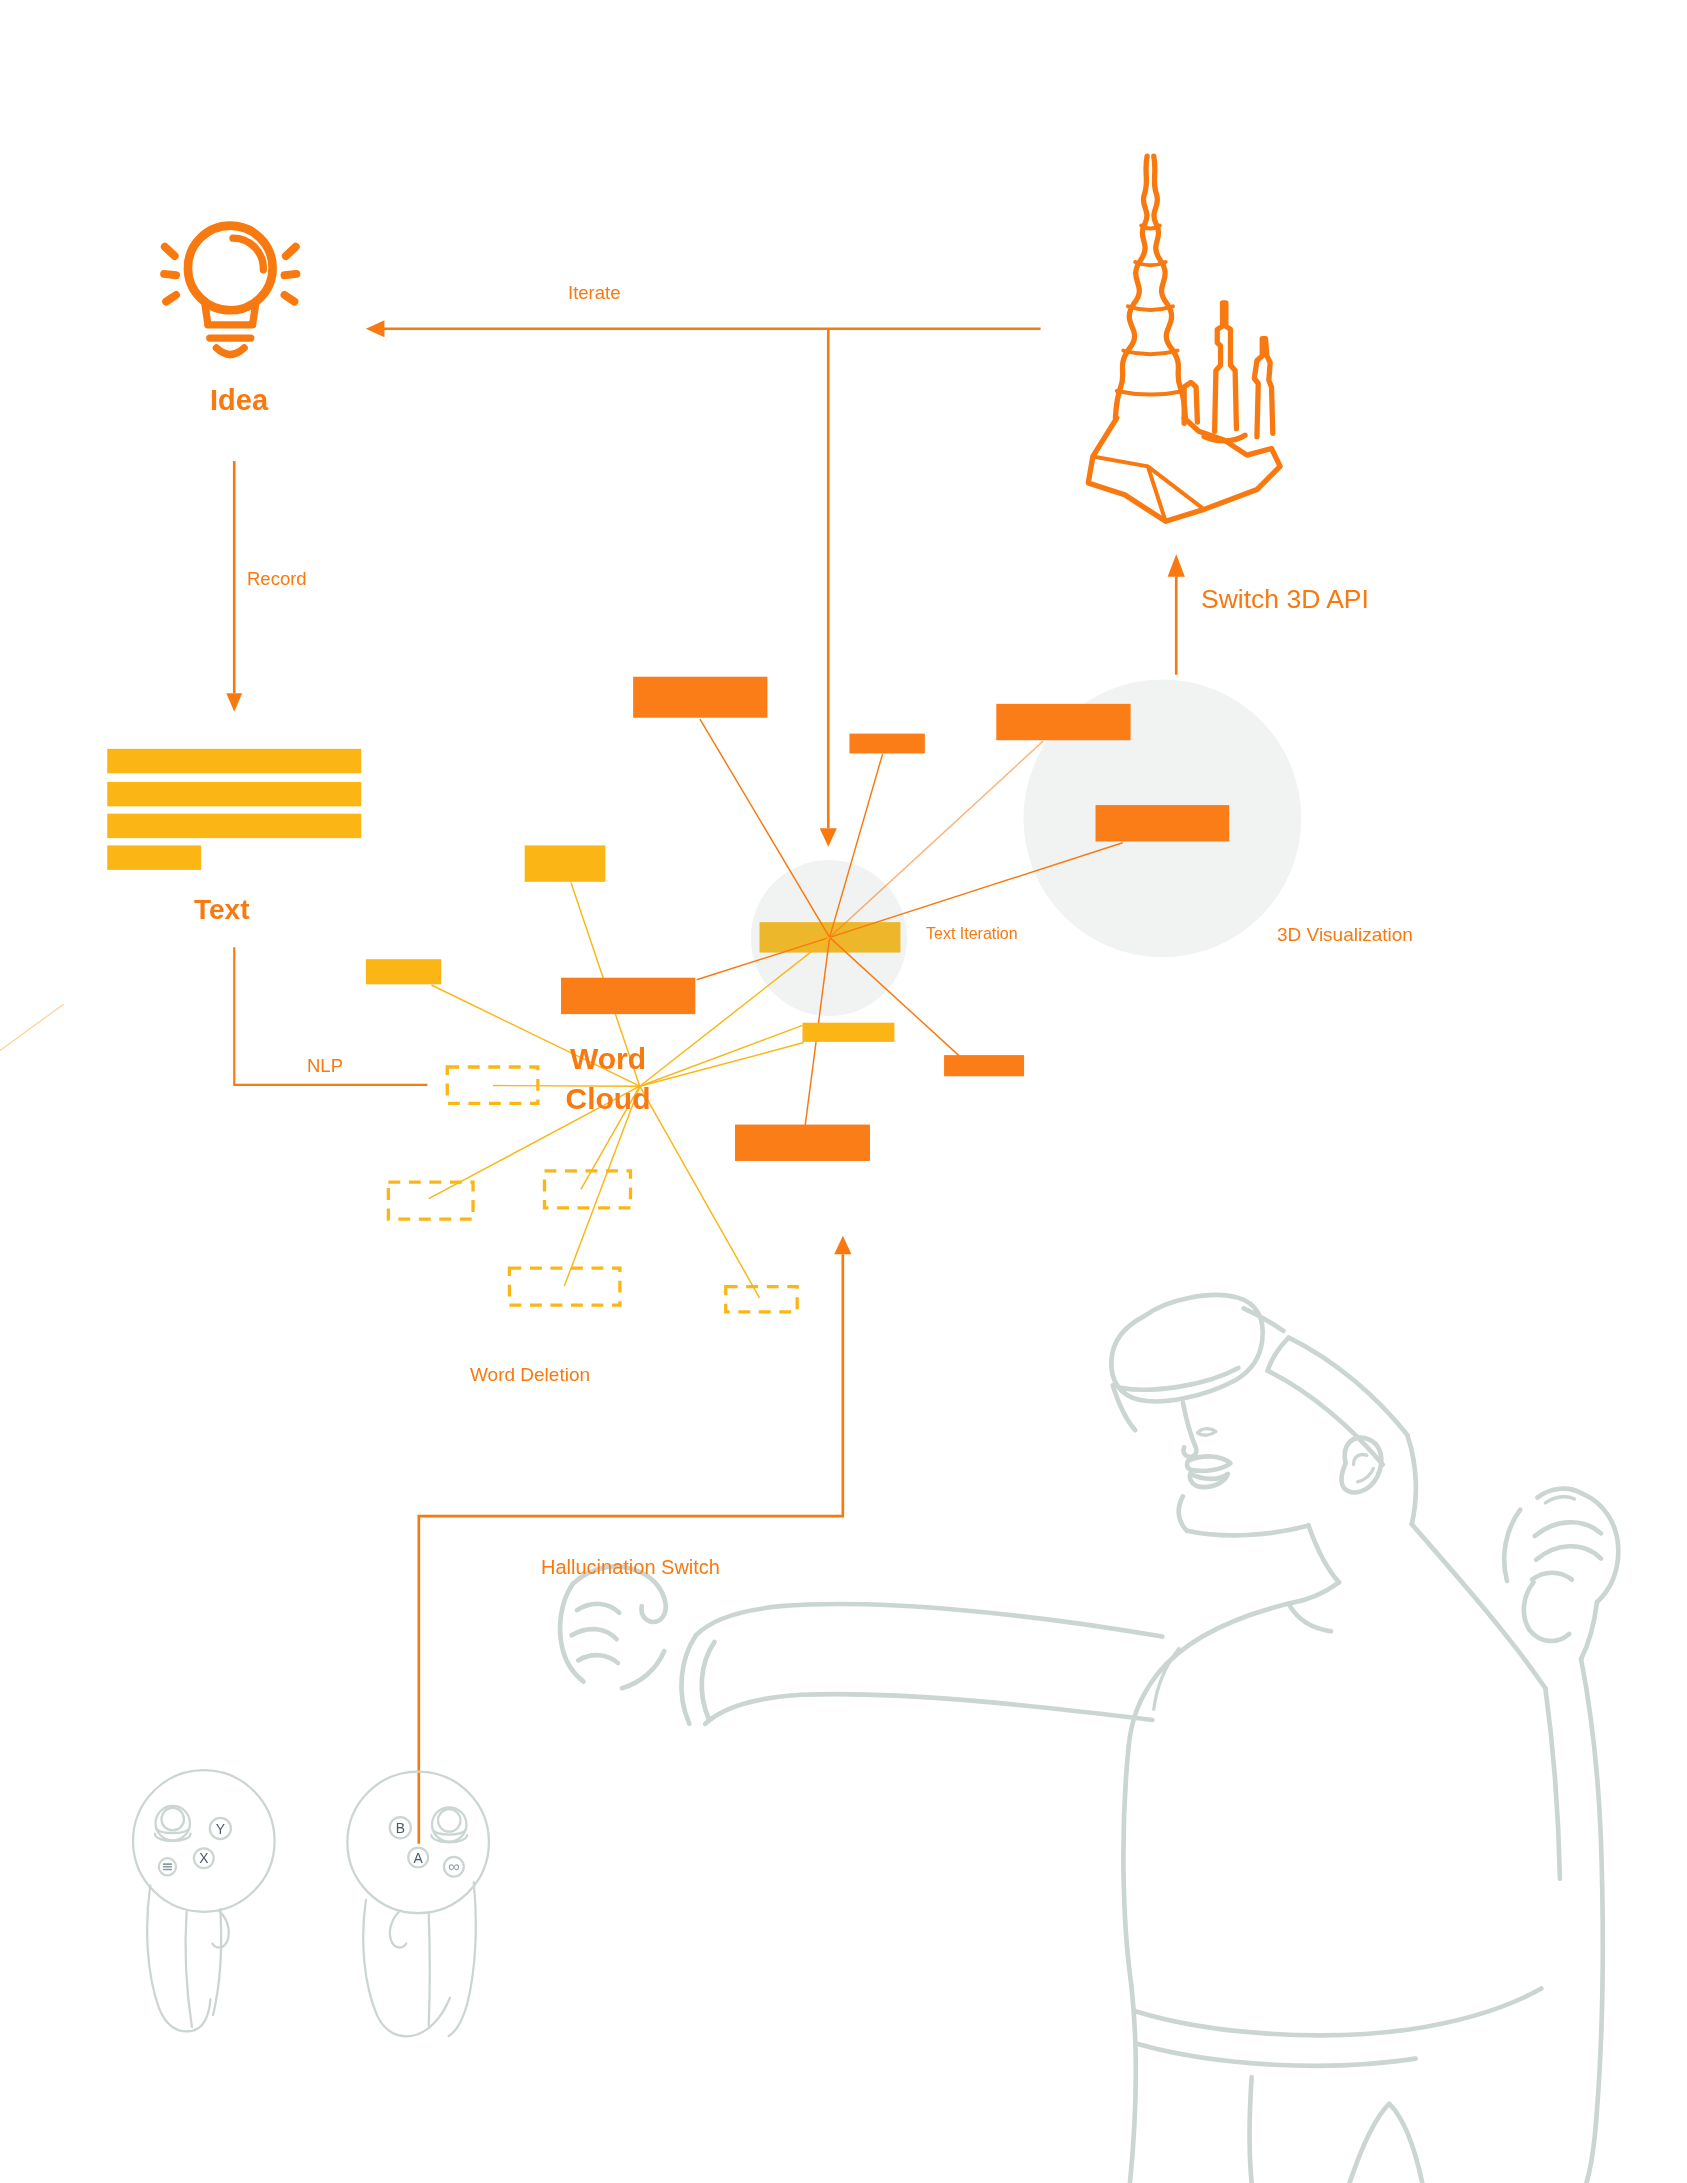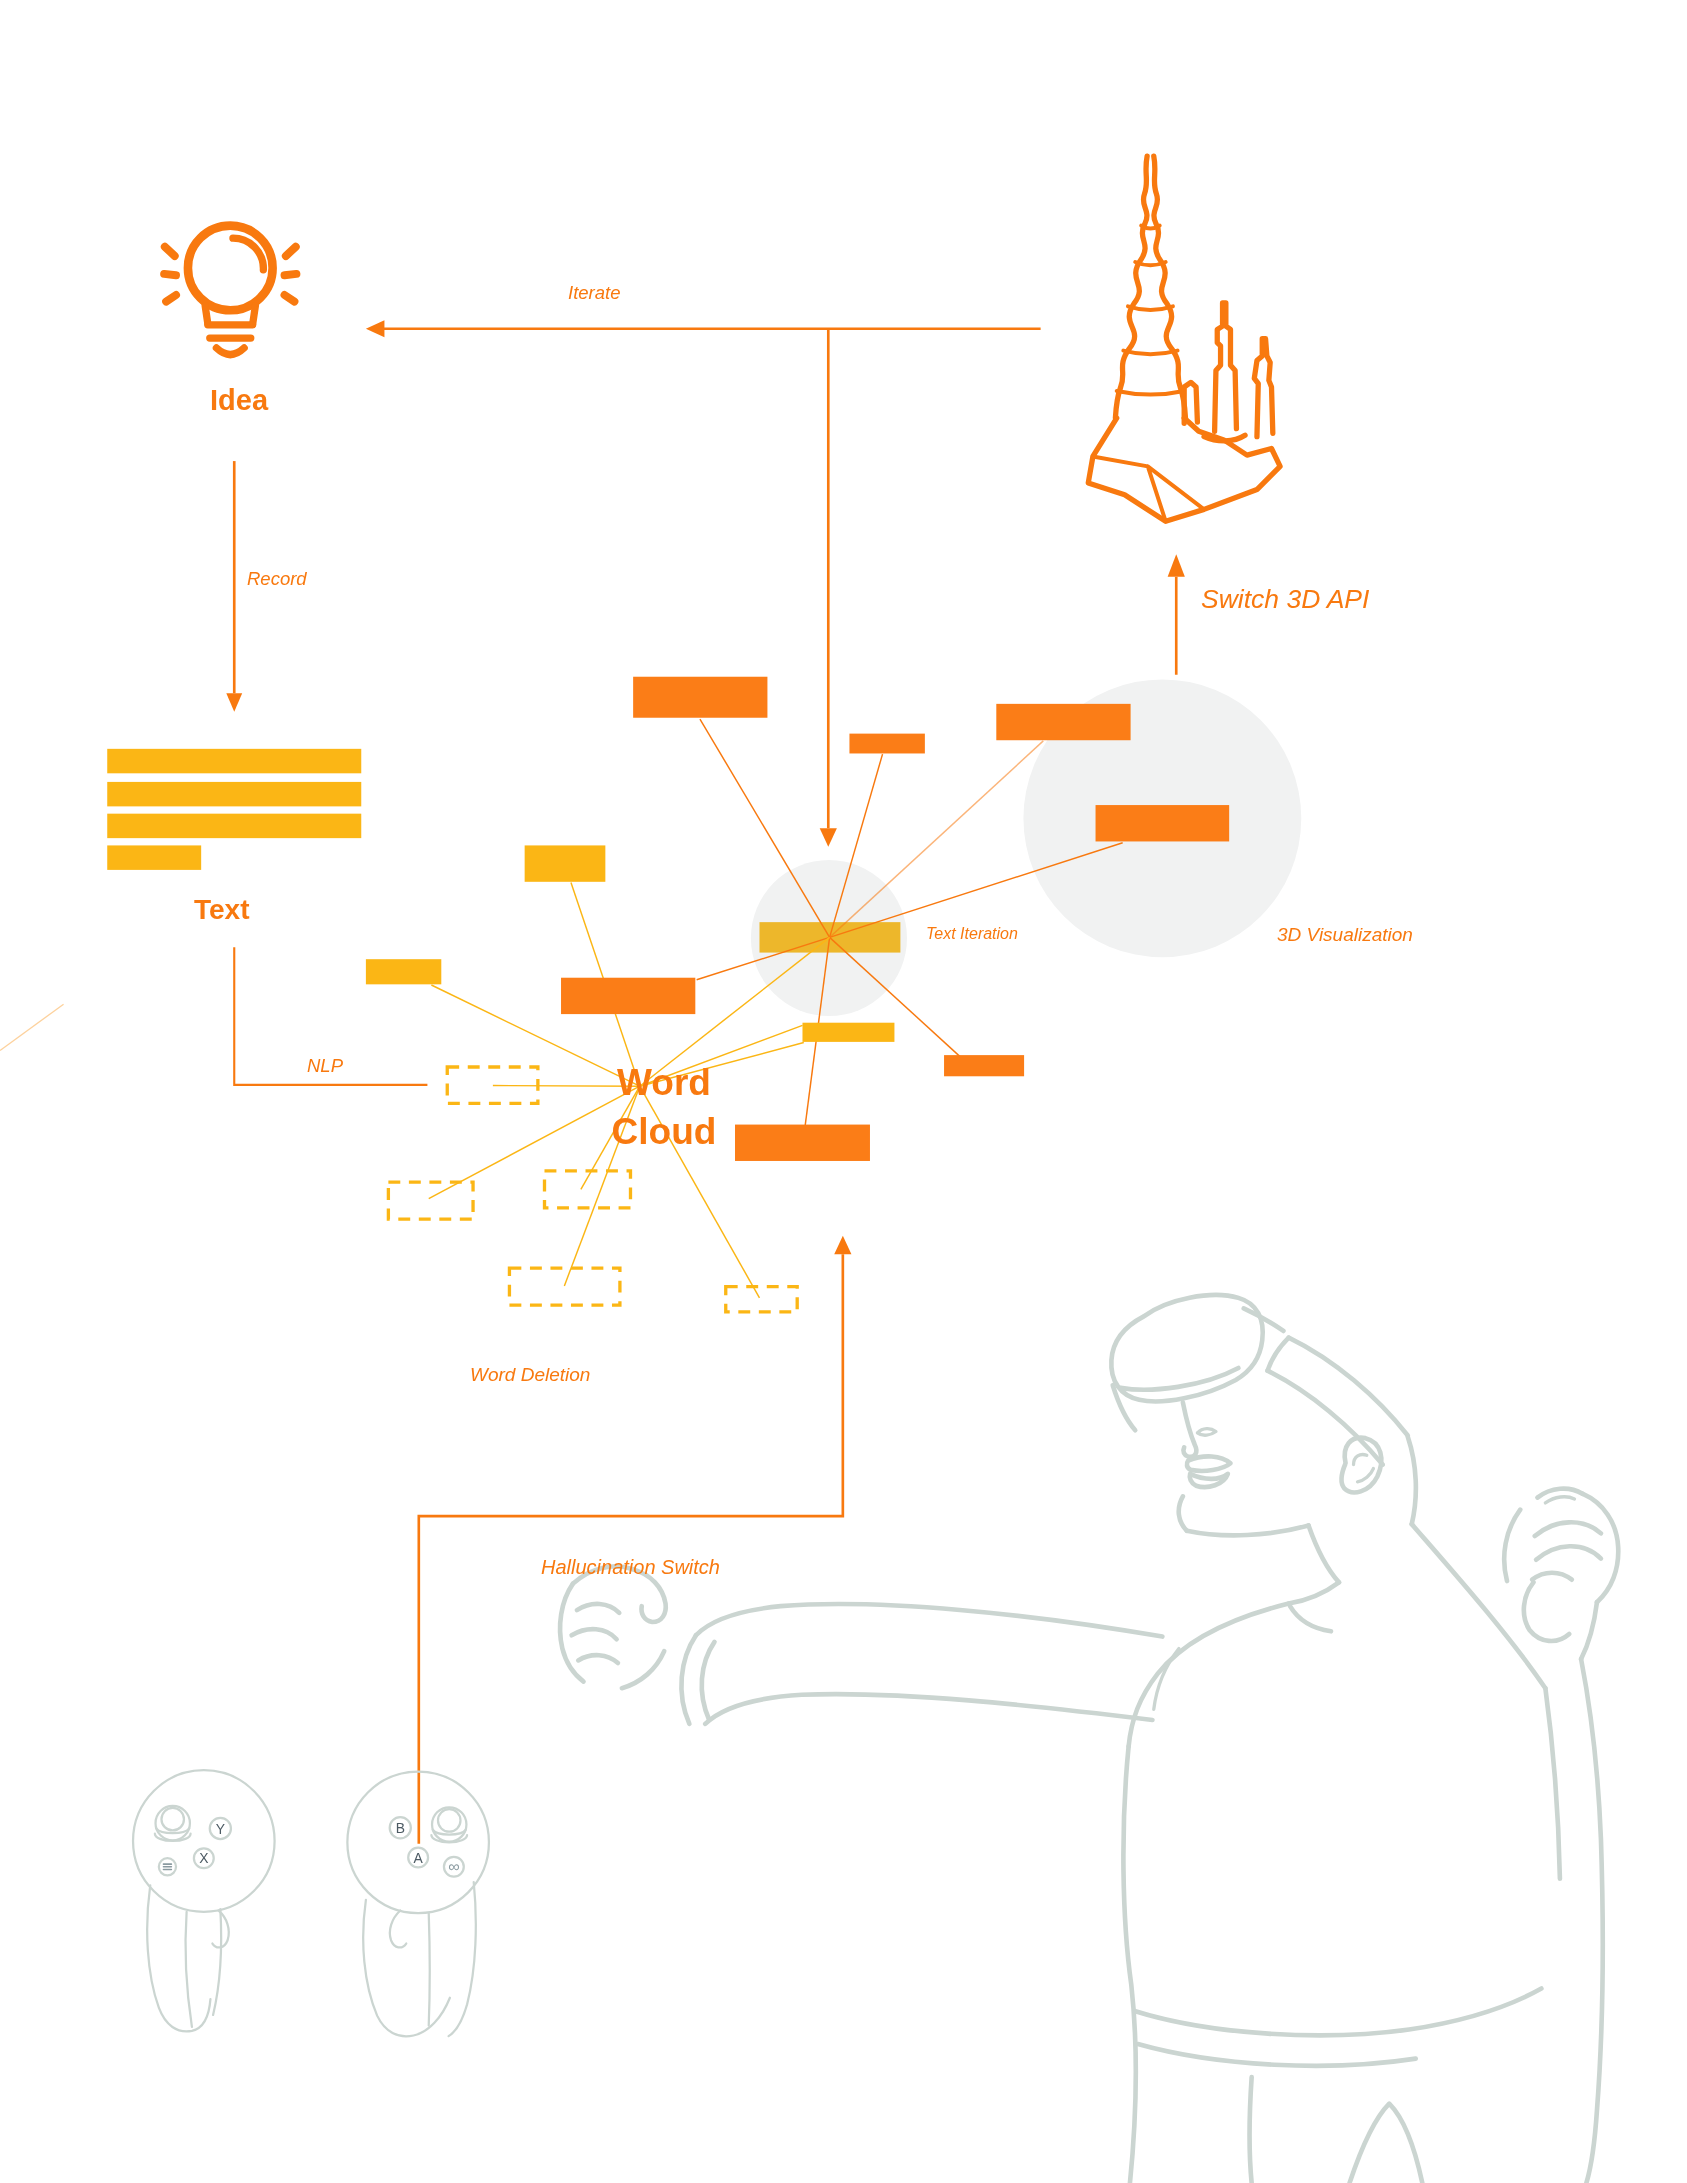--- a/index.html
+++ b/index.html
@@ -1,28 +1,28 @@
 <!DOCTYPE html>
 <html style="font-size:10.6px"><head>
 <meta charset="utf-8">
 <style>
   html,body{margin:0;padding:0;background:#ffffff;}
   #canvas{position:relative;width:1687px;height:2183px;background:#ffffff;overflow:hidden;
           font-family:"Liberation Sans",sans-serif;}
   #canvas svg{position:absolute;left:0;top:0;z-index:1;}
   .lbl{position:absolute;z-index:2;color:#F8790F;white-space:pre;}
-  .it{font-style:italic;}
+  .it{}
   #lbl-idea{left:196px;top:384px;width:86px;font-size:29px;font-weight:bold;text-align:center;}
   #lbl-record{left:247px;top:568px;font-size:18.5px;}
   #lbl-text{left:194px;top:894px;width:79px;font-size:28px;font-weight:bold;text-align:left;}
   #lbl-iterate{left:568px;top:282px;font-size:18.5px;}
   #lbl-tripo{left:1201px;top:584px;font-size:26.5px;}
   #lbl-nlp{left:307px;top:1055px;font-size:18.5px;}
-  #lbl-wordcloud{left:591px;top:1039px;width:146px;font-size:37px;font-weight:bold;
-                 text-align:center;line-height:1.32;white-space:pre-line;margin-top:20px;}
+  #lbl-wordcloud{left:535px;top:1039px;width:146px;font-size:30px;font-weight:bold;
+                 text-align:center;line-height:1.32;white-space:pre-line;}
   #lbl-textiter{left:926px;top:925px;font-size:16px;}
   #lbl-3dvis{left:1277px;top:924px;font-size:19px;}
   #lbl-worddel{left:470px;top:1364px;font-size:19px;}
   #lbl-halluc{left:541px;top:1556px;font-size:20px;}
   svg text{font-family:"Liberation Sans",sans-serif;}
 </style>
 </head>
 <body>
 
 <div id="canvas">

